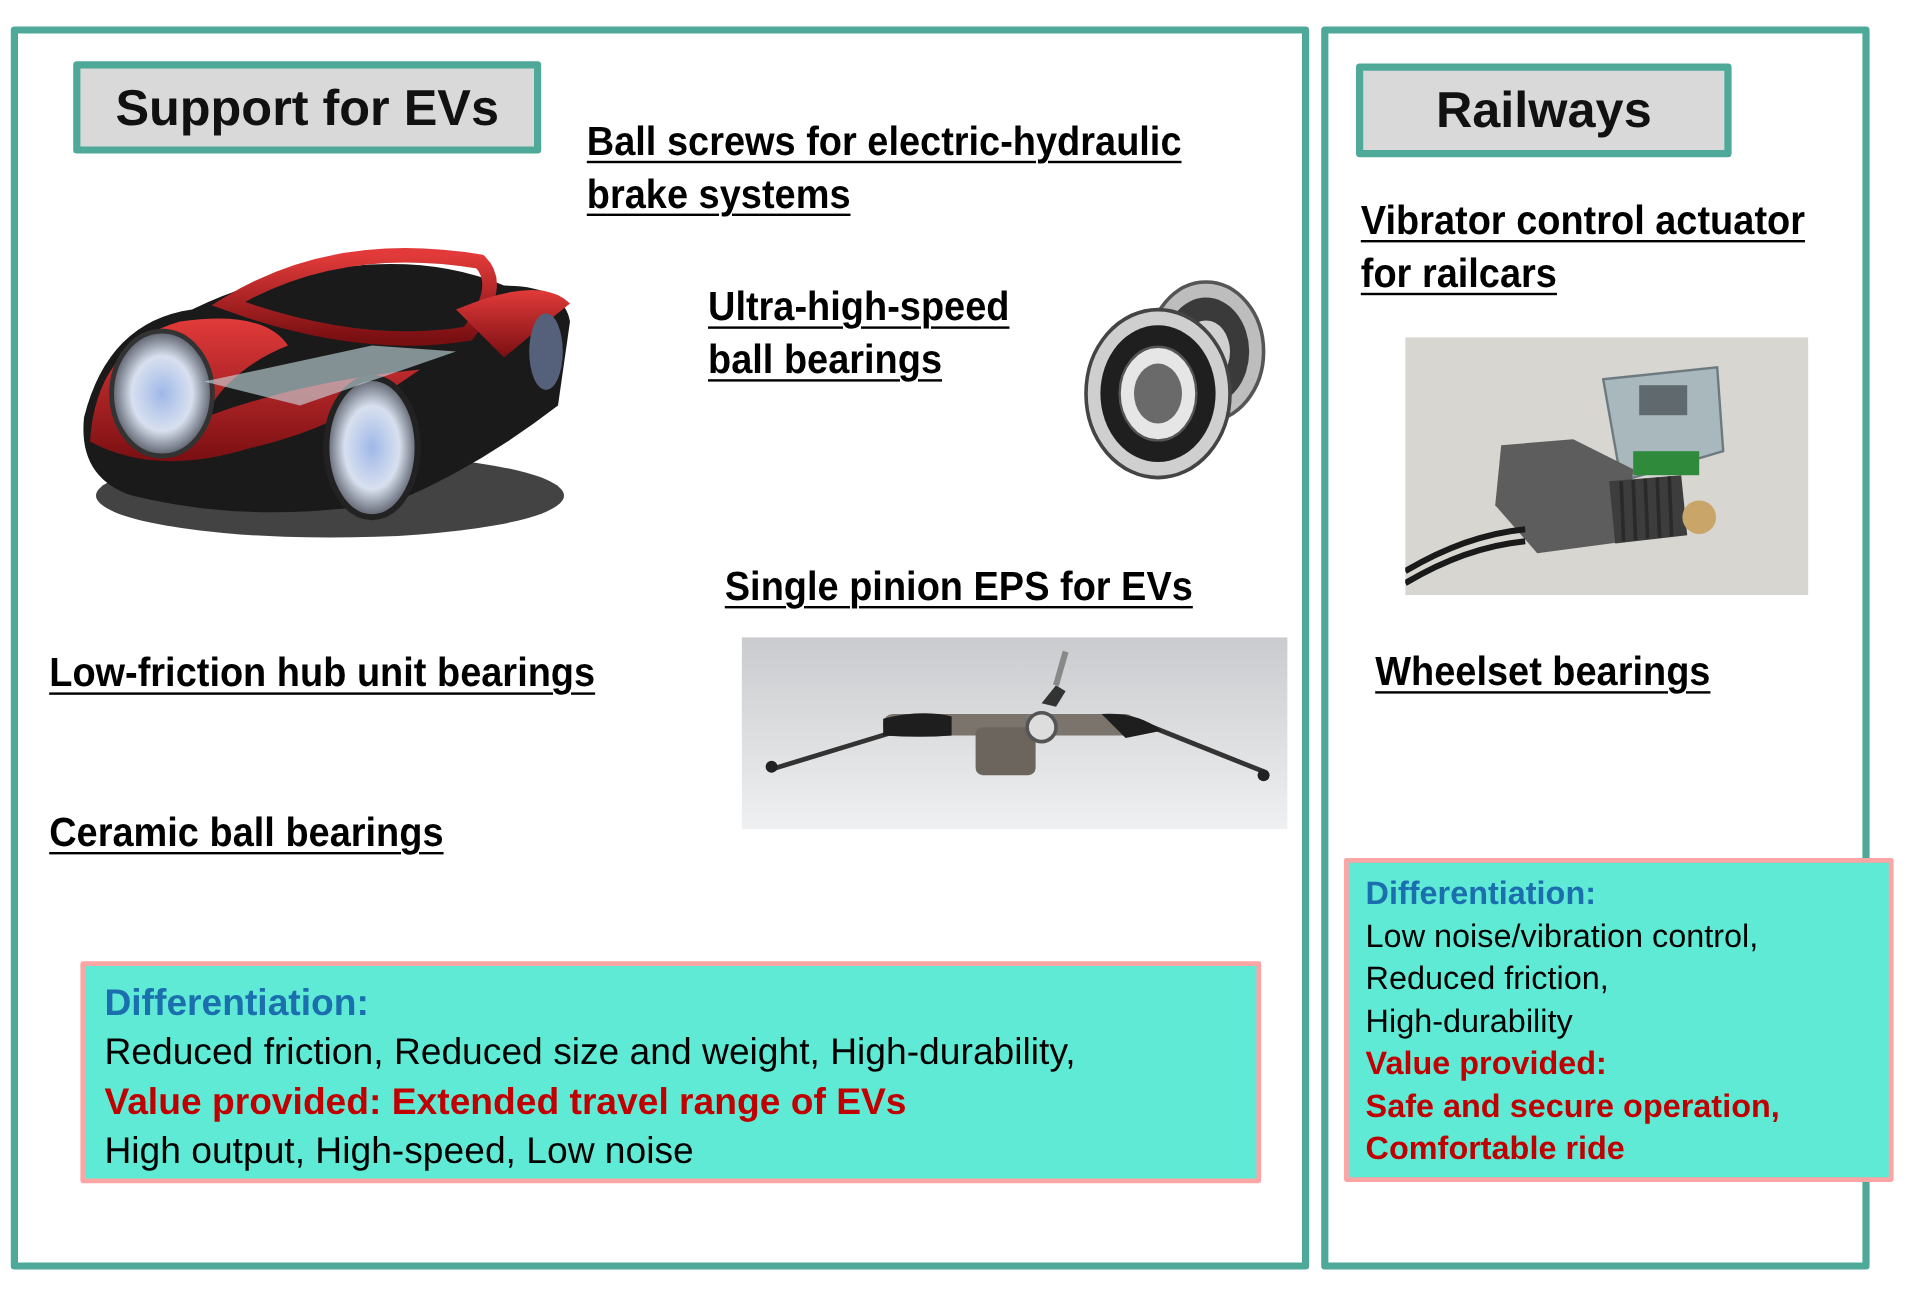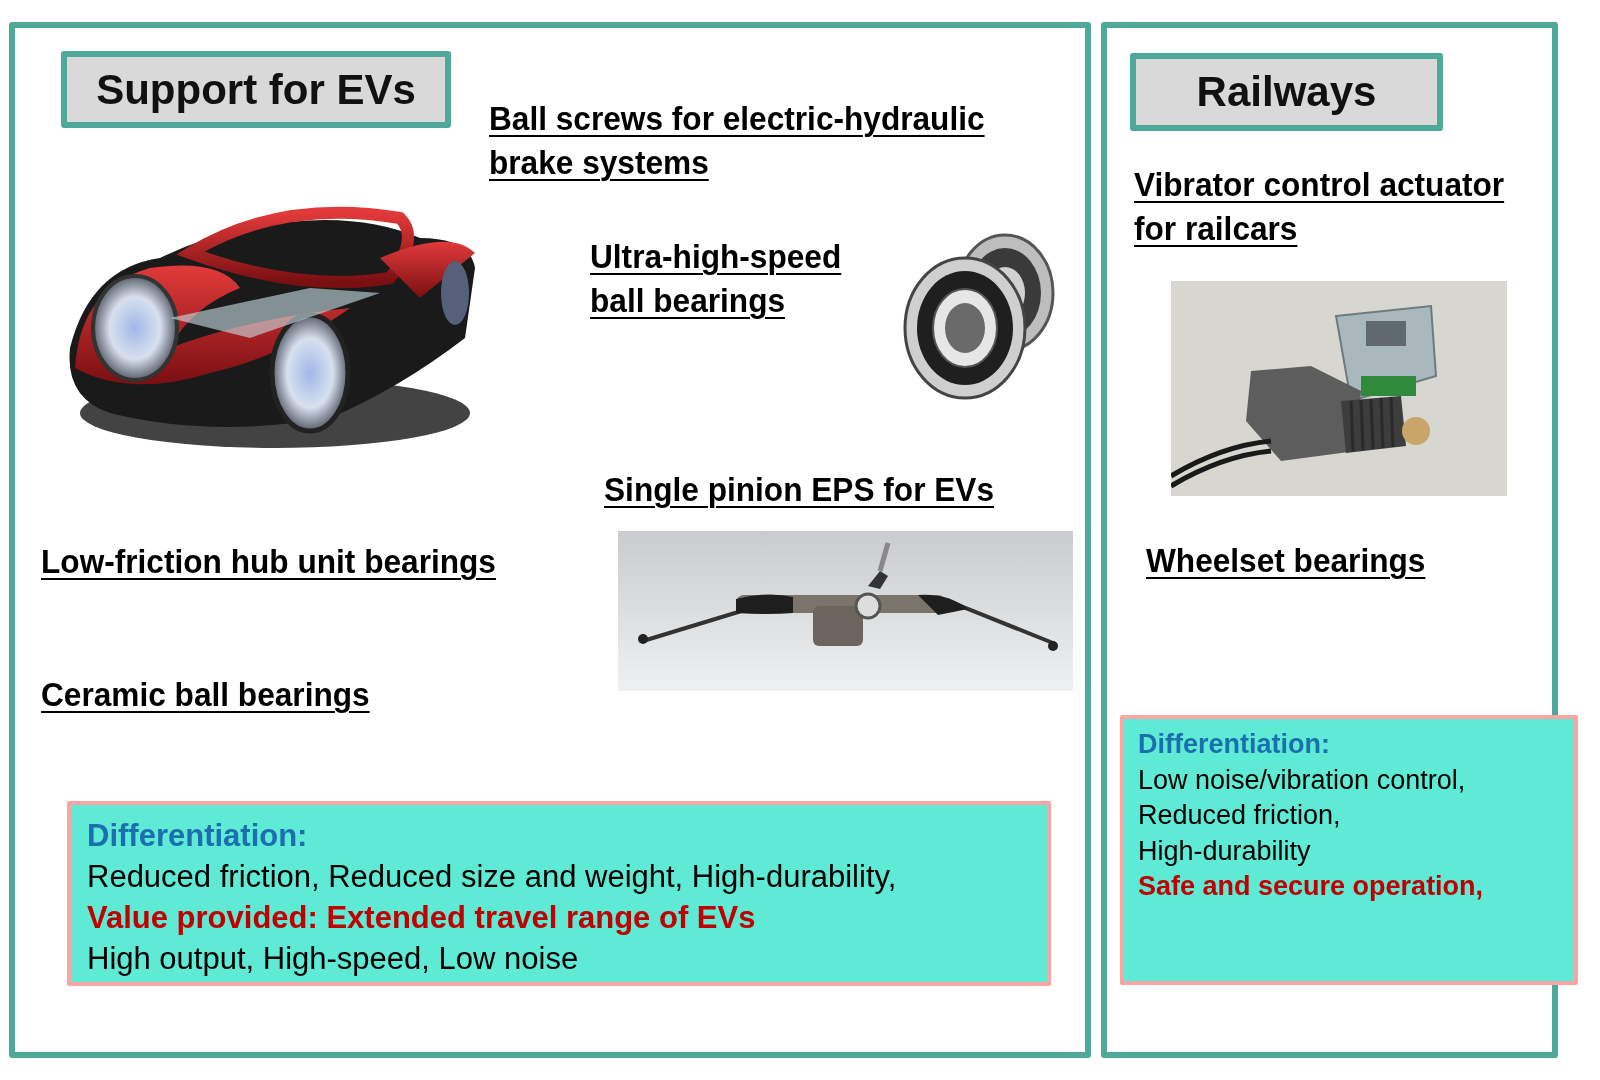--- a/index.html
+++ b/index.html
@@ -139,15 +139,17 @@
     </svg>
   </div>
 
   <div class="label" style="left:39px;top:510px;">Wheelset bearings</div>
 
   <div class="diff" id="diff-rail">
     <span class="line h">Differentiation:</span>
     <span class="line">Low noise/vibration control,</span>
     <span class="line">Reduced friction,</span>
     <span class="line">High-durability</span>
+    <span class="line v">Value provided:</span>
     <span class="line v">Safe and secure operation,</span>
+    <span class="line v">Comfortable ride</span>
   </div>
 </div>
 
 </body></html>

